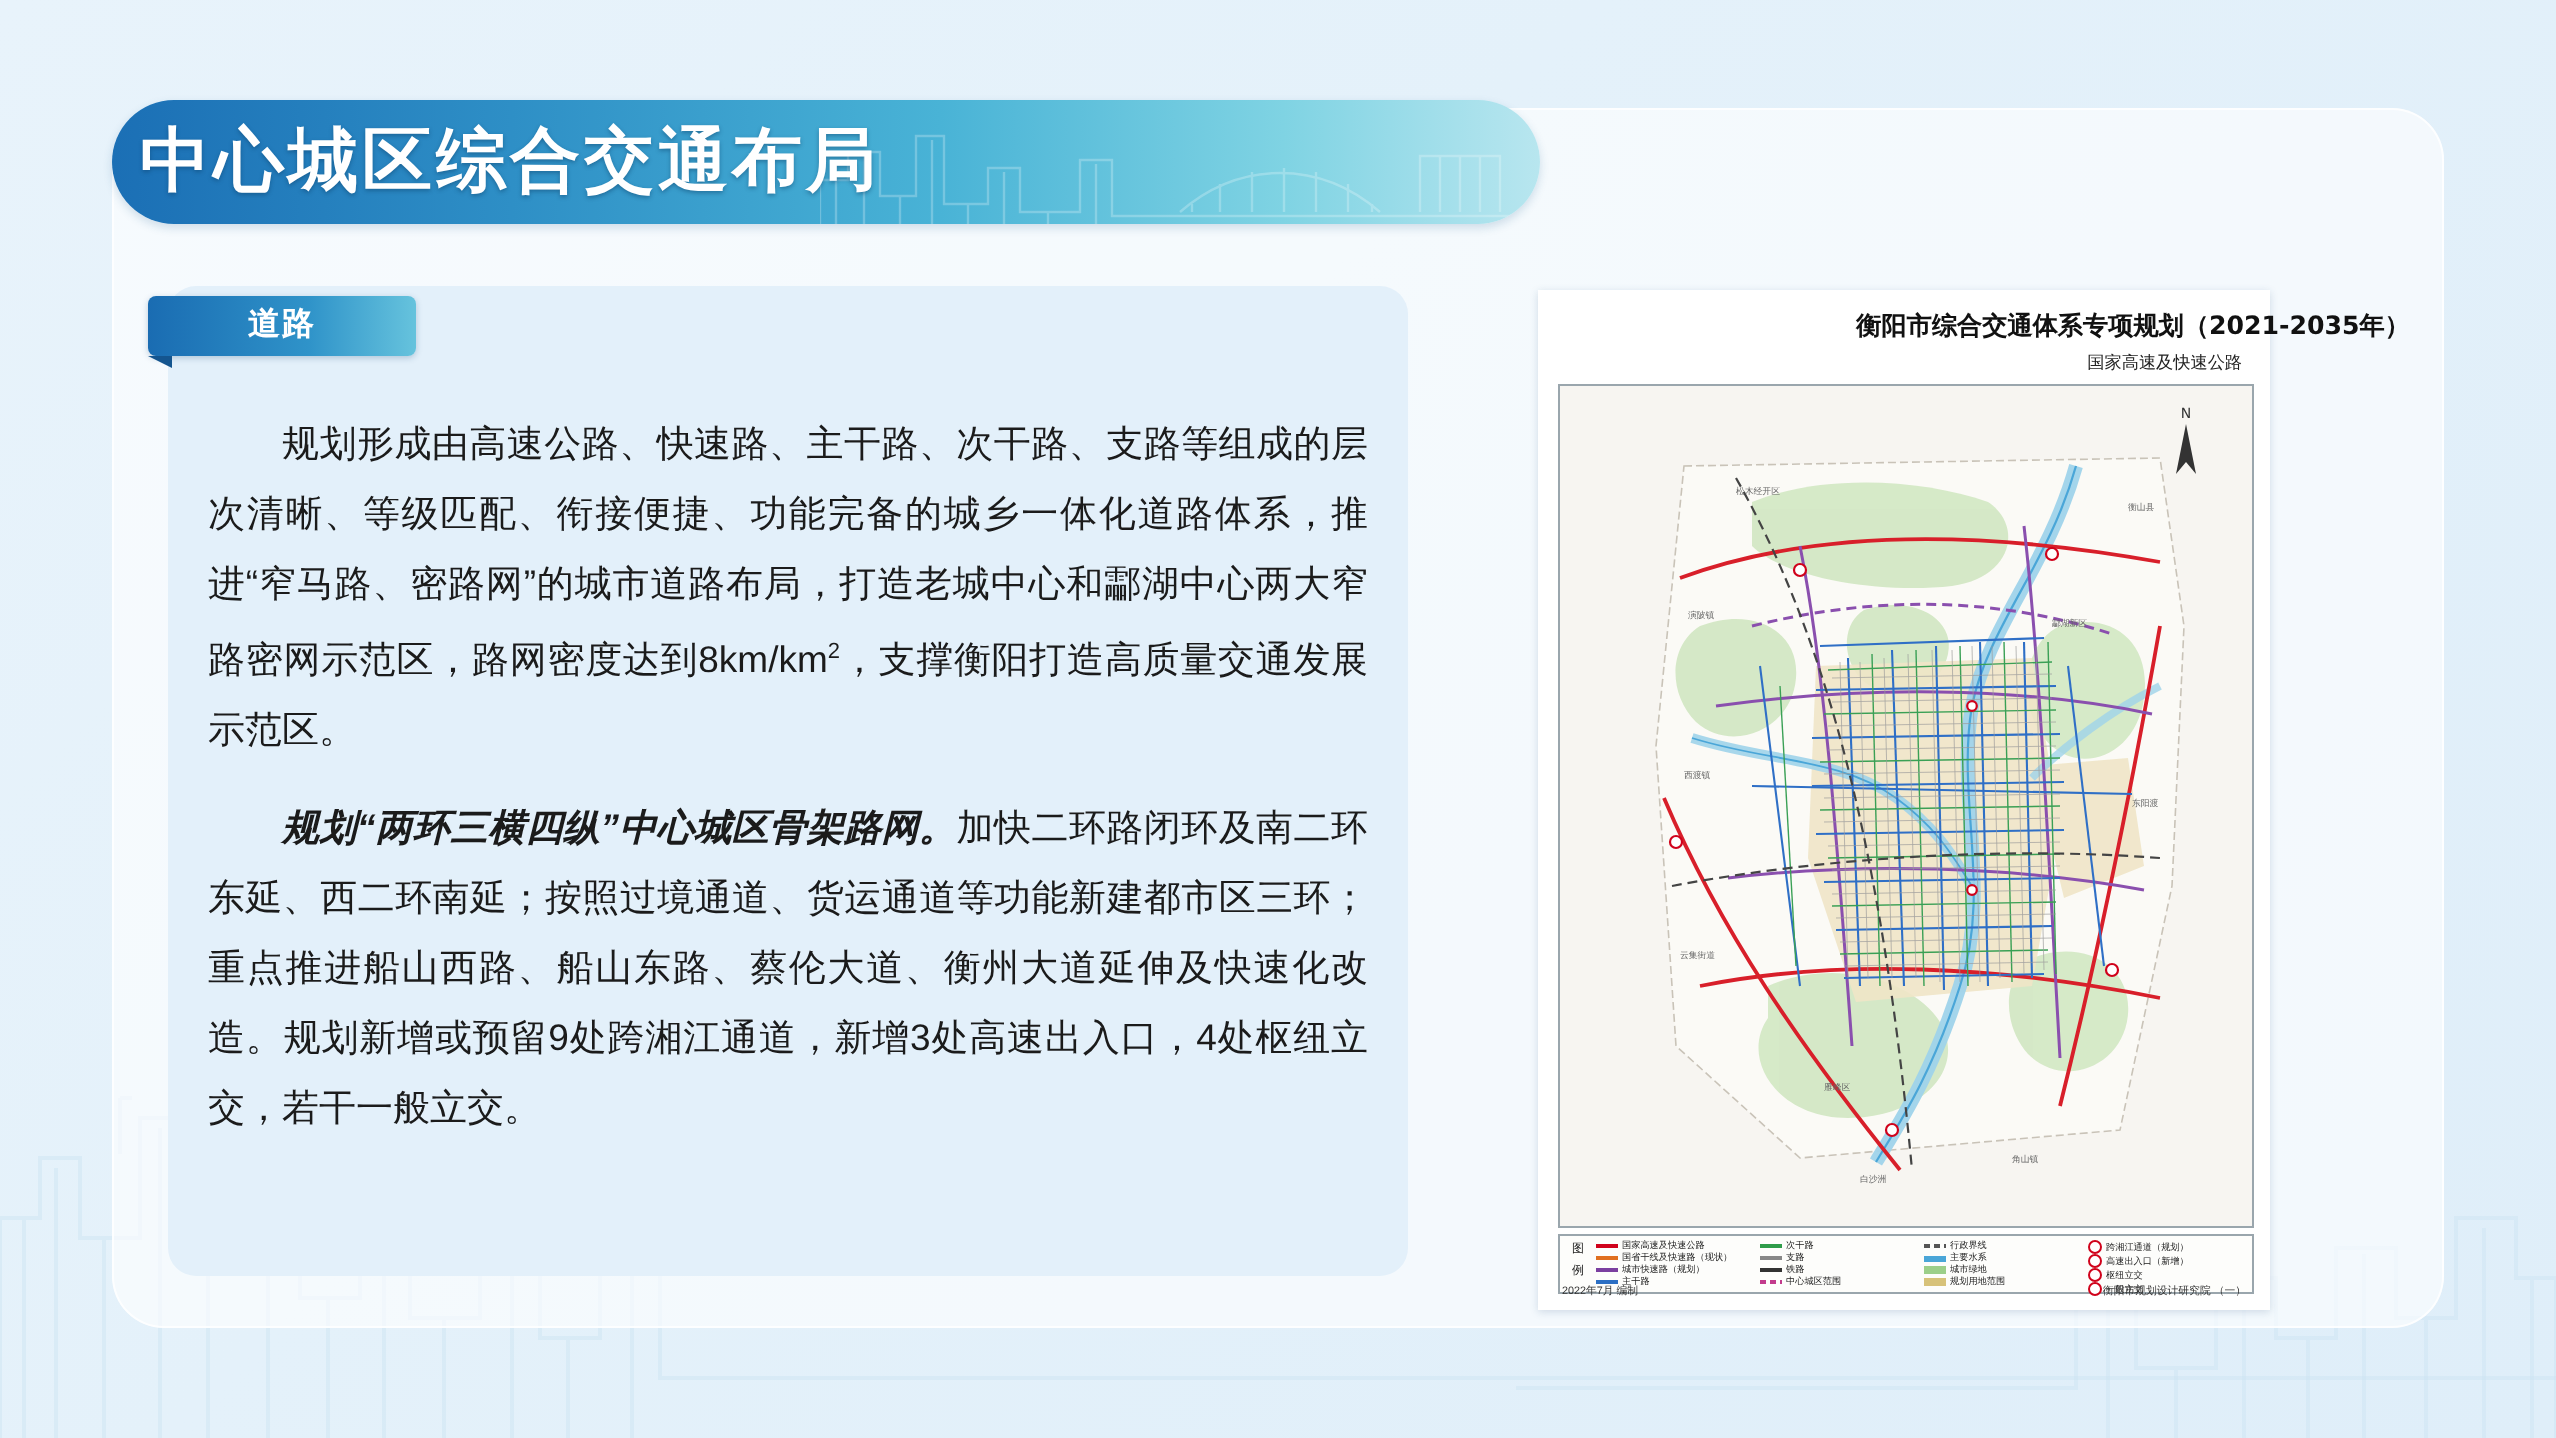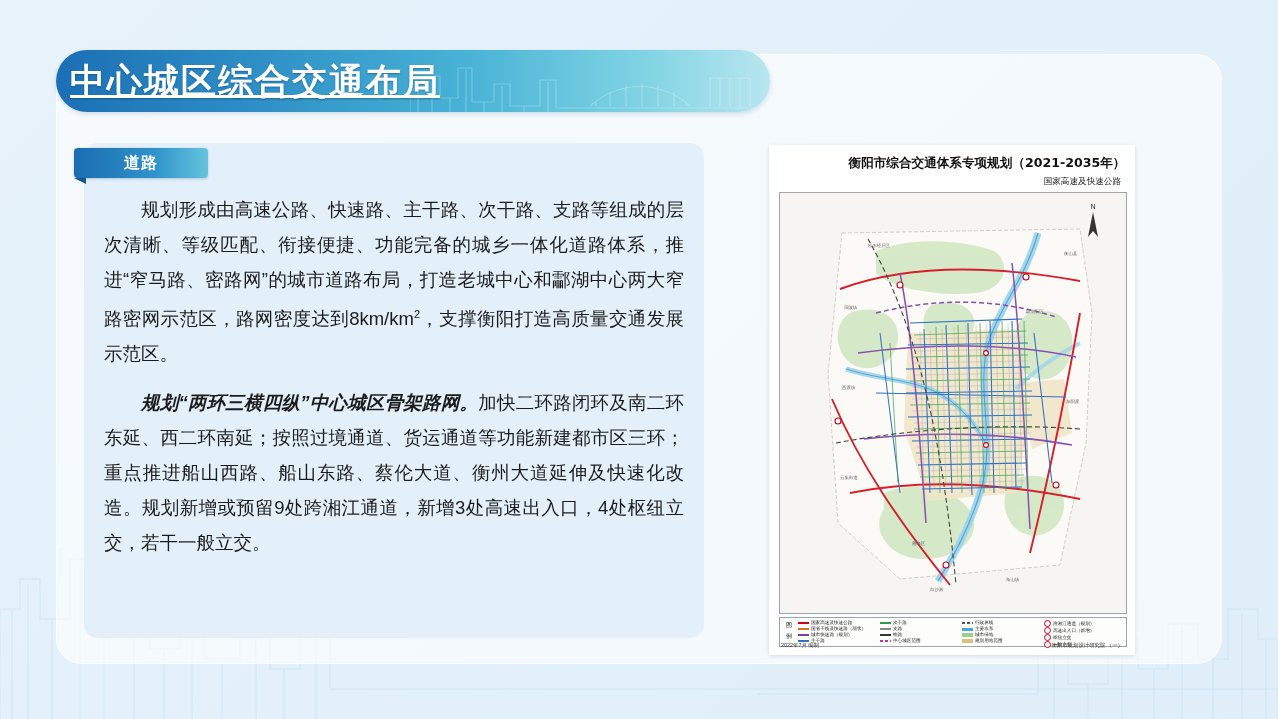--- a/index.html
+++ b/index.html
@@ -73,21 +73,20 @@
     width: 640px;
     height: 58px;
     line-height: 62px;
     font-family: "DejaVu Serif", "Liberation Serif", serif;
     font-weight: bold;
     font-size: 35px;
     letter-spacing: 2px;
     color: #ffffff;
     text-shadow: 0 1px 2px rgba(12,60,100,0.45);
     white-space: nowrap;
-    text-decoration: underline;
   }
   .text-panel {
     position: absolute;
     left: 84px;
     top: 143px;
     width: 620px;
     height: 495px;
     background: #e3f0fa;
     border-radius: 14px;
   }
@@ -128,21 +127,21 @@
     position: absolute;
     left: 104px;
     top: 192px;
     width: 580px;
     font-size: 18.5px;
     line-height: 35px;
     color: #1b1b1b;
     text-align: justify;
   }
   .body-text p {
-    margin: 0 0 14px 0;
+    margin: 12px 0 14px 0;
     text-indent: 2em;
   }
   .body-text b {
     font-weight: bold;
     font-style: italic;
   }
   sup {
     font-size: 11px;
     vertical-align: super;
   }
@@ -154,21 +153,21 @@
     width: 366px;
     height: 510px;
     background: #ffffff;
     box-shadow: 0 1px 4px rgba(40,80,120,0.18);
   }
   .map-title {
     position: absolute;
     left: 0;
     top: 10px;
     width: 436px;
-    text-align: center;
+    text-align: right;
     font-size: 12.6px;
     font-weight: bold;
     color: #111;
     font-family: "DejaVu Sans", sans-serif;
   }
   .map-subtitle {
     position: absolute;
     right: 14px;
     top: 31px;
     font-size: 8.6px;

